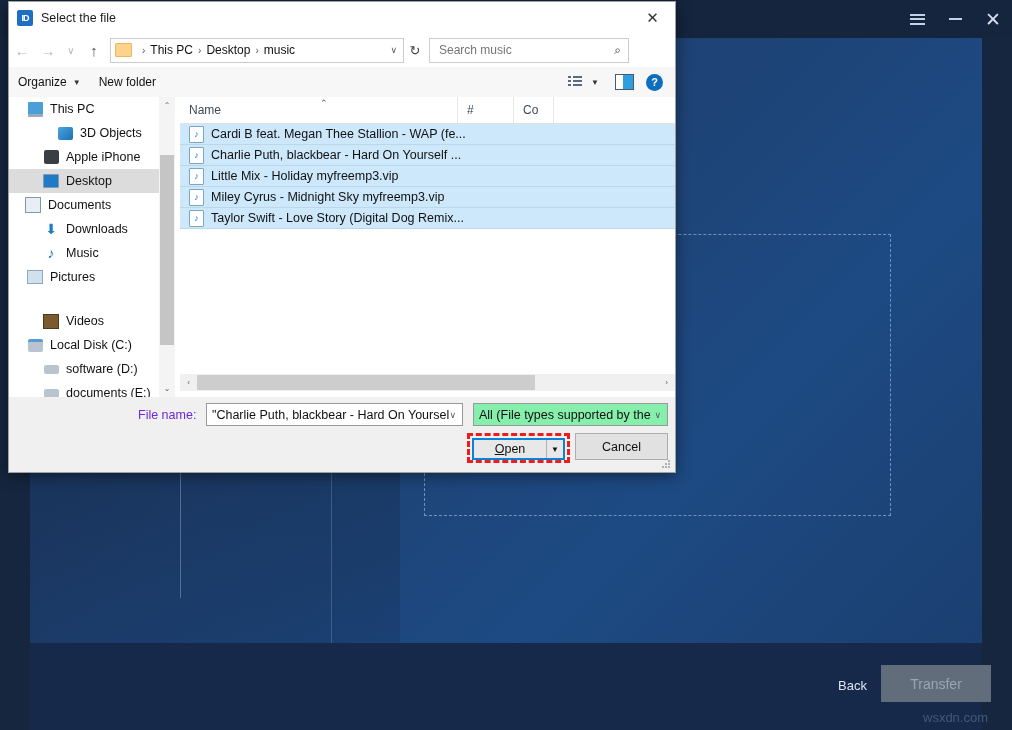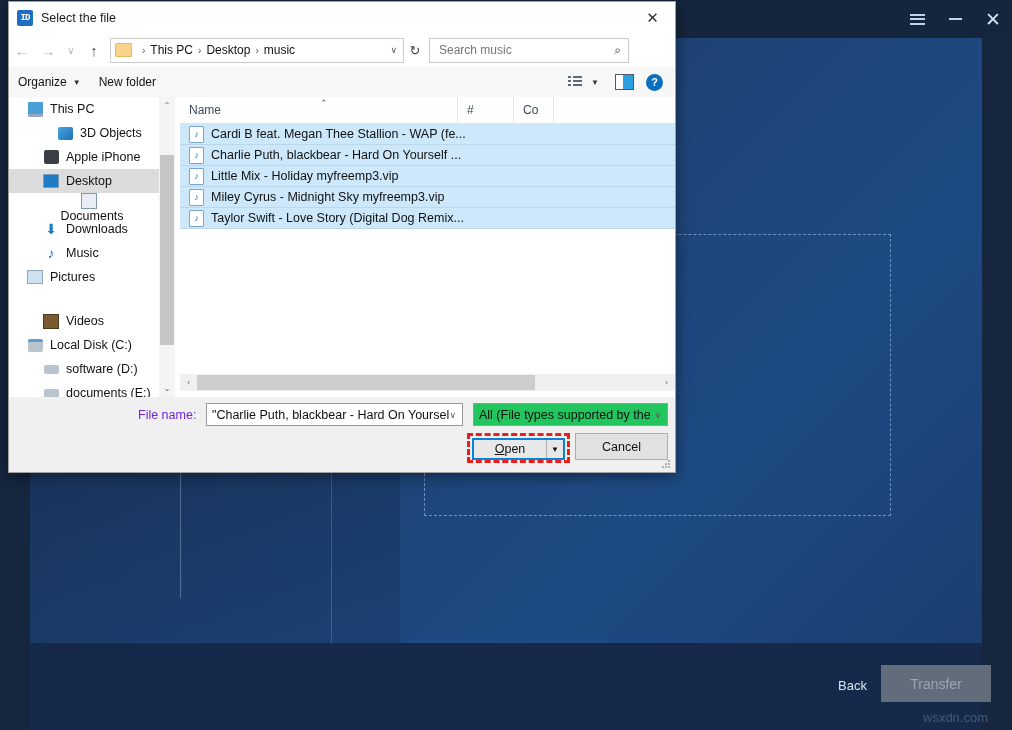--- a/index.html
+++ b/index.html
@@ -143,21 +143,20 @@
     display: flex; align-items: center;
   }
   #dlg-icon {
     margin-left: 8px;
     width: 16px; height: 16px;
     background: #1e6fc4;
     border-radius: 2px;
     display: flex; align-items: center; justify-content: center;
     color: #fff; font-size: 9px; font-weight: bold;
     letter-spacing: -1px;
-    font-family: Liberation Mono, monospace;
   }
   #dlg-title {
     margin-left: 8px;
     font-size: 12.5px;
     color: #1a1a1a;
   }
   #dlg-close {
     position: absolute;
     right: 0; top: 0;
     width: 45px; height: 31px;
@@ -444,21 +443,21 @@
     margin-left: 5px;
     flex: 1;
     overflow: hidden;
     white-space: nowrap;
   }
   .fld-caret { color: #555; font-size: 9px; margin-right: 6px; }
   #filetype-field {
     position: absolute;
     left: 464px; top: 6px;
     width: 195px; height: 23px;
-    background: #22c55e;
+    background: #86efac;
     border: 1px solid #999;
     display: flex; align-items: center;
     font-size: 12.5px; color: #111;
     box-sizing: border-box;
   }
   #filetype-value { margin-left: 5px; flex: 1; overflow: hidden; white-space: nowrap; }
 
   #open-highlight {
     position: absolute;
     left: 458px; top: 36px;
@@ -626,21 +625,21 @@
             <span class="ico-phone" style="display: block; width: 15px;"></span>
           </span>
           <span>Apple iPhone</span>
         </div>
         <div class="side-item sel" style="padding-left: 34px;">
           <span class="ico">
             <span class="ico-desktop" style="display: block; width: 15px;"></span>
           </span>
           <span>Desktop</span>
         </div>
-        <div class="side-item" style="padding-left: 16px; flex-direction: column;">
+        <div class="side-item" style="padding-left: 16px;">
           <span class="ico">
             <span class="ico-docs" style="display: block; width: 15px;"></span>
           </span>
           <span>Documents</span>
         </div>
         <div class="side-item" style="padding-left: 34px;">
           <span class="ico">
             <span class="ico-dl" style="display: block; width: 15px; text-align: center;">⬇</span>
           </span>
           <span>Downloads</span>

